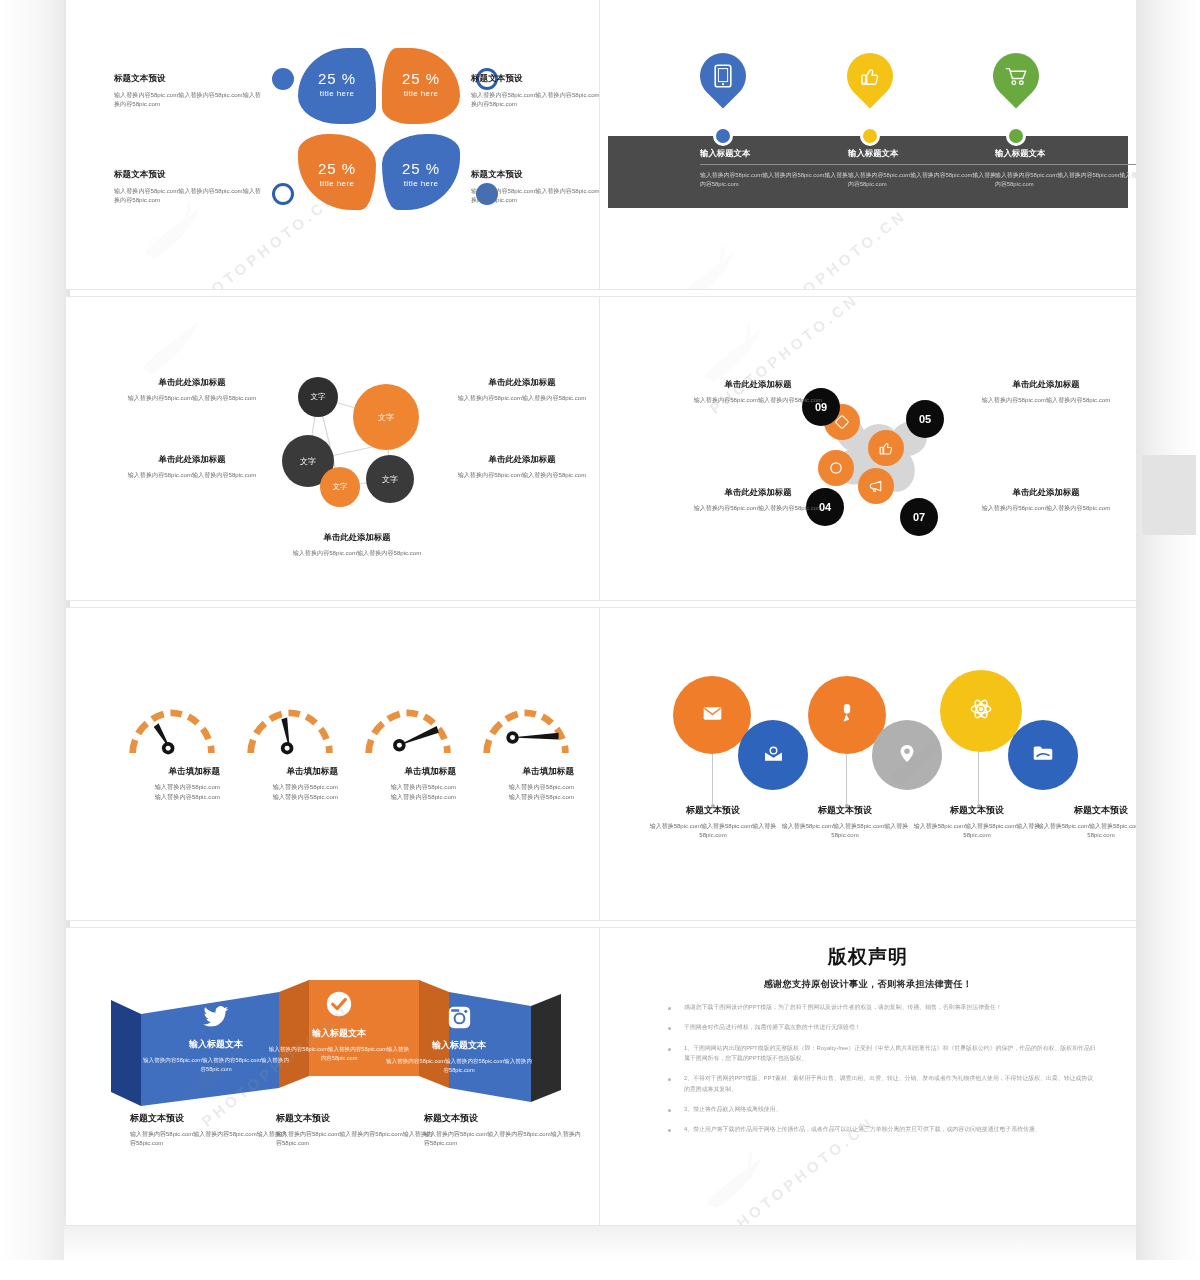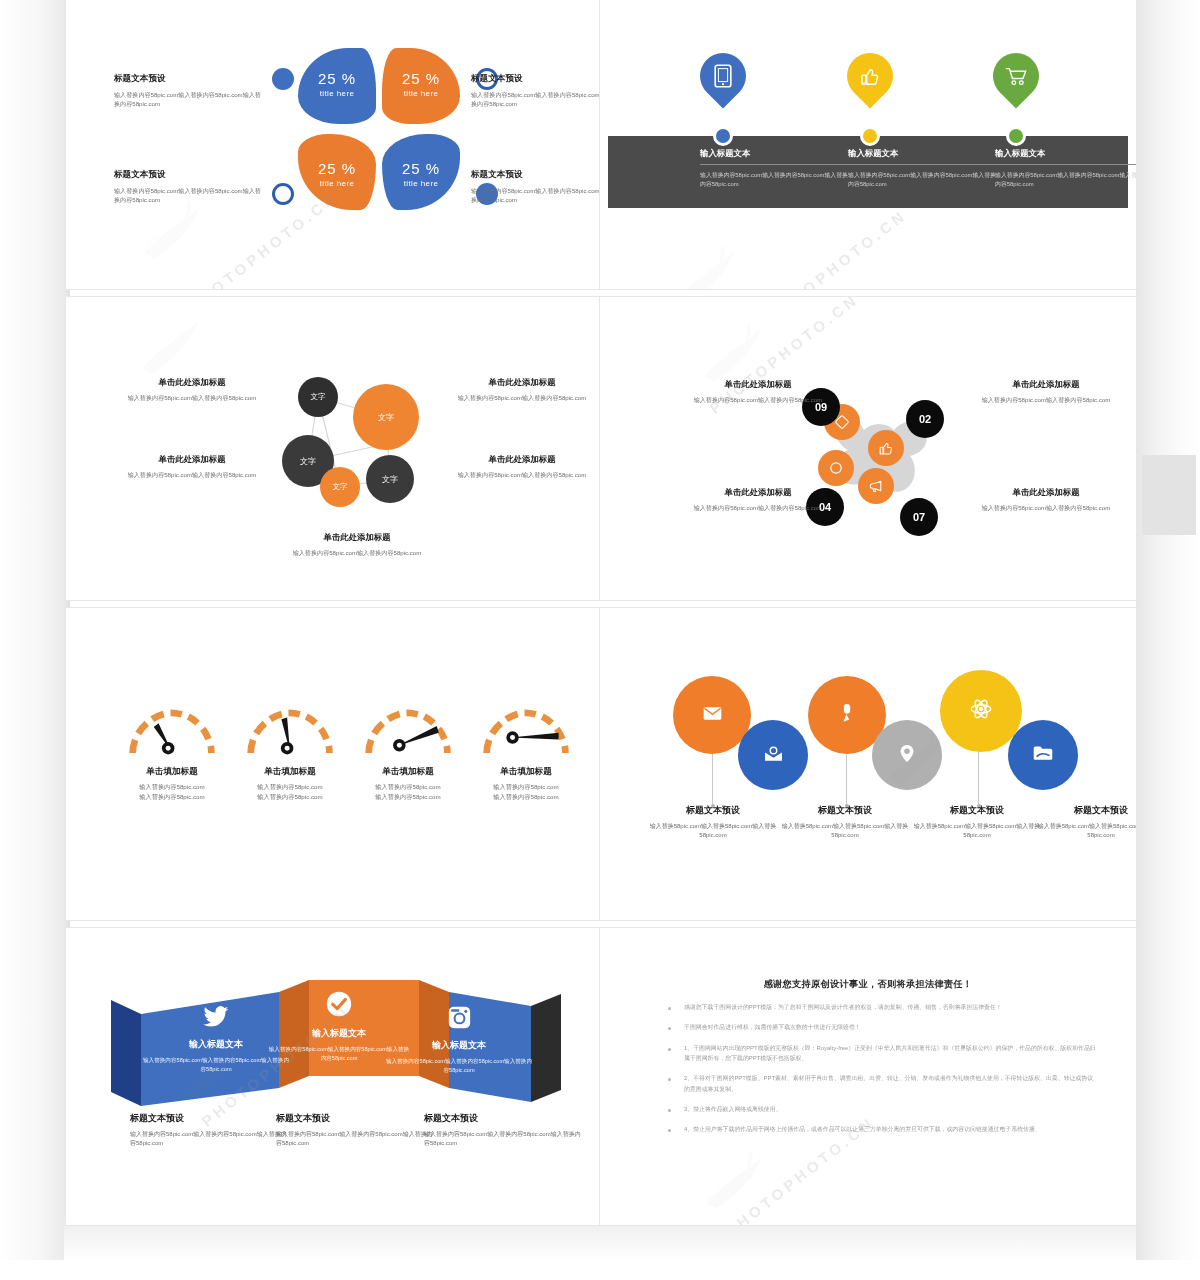--- a/index.html
+++ b/index.html
@@ -118,21 +118,21 @@
            display:flex;align-items:center;justify-content:center;font-size:11px;font-weight:700;}
   .s4 .ic{position:absolute;width:36px;height:36px;border-radius:50%;background:#ef8431;
           display:flex;align-items:center;justify-content:center;}
   .s4 .blk{position:absolute;width:152px;text-align:center;}
   .s4 .blk .t-title{font-size:8.4px;margin-bottom:5px;}
   .s4 .blk .t-body{font-size:6.1px;}
   .s4 .b1{left:82px;top:82px;} .s4 .b2{left:370px;top:82px;}
   .s4 .b3{left:82px;top:190px;} .s4 .b4{left:370px;top:190px;}
 
   
-  .s5 .g{position:absolute;width:96px;text-align:center;}
+  .s5 .g{position:absolute;width:96px;text-align:right;}
   .s5 .g .t-title{font-size:8.6px;margin-top:4px;margin-bottom:4px;}
   .s5 .g .t-body{font-size:6.2px;}
   .s5 .g1{left:58px;top:90px;} .s5 .g2{left:176px;top:90px;}
   .s5 .g3{left:294px;top:90px;} .s5 .g4{left:412px;top:90px;}
 
   
   .s6 .bal{position:absolute;border-radius:50%;display:flex;align-items:center;justify-content:center;}
   .s6 .stem{position:absolute;width:1px;background:#c9c9c9;}
   .s6 .stem::after{content:"";position:absolute;left:-1.5px;bottom:-2px;width:4px;height:4px;border-radius:50%;background:#b4b4b4;}
   .s6 .blk{position:absolute;width:130px;text-align:center;}
@@ -362,21 +362,21 @@
           <svg width="16" height="16" viewBox="0 0 20 20">
               <circle cx="10" cy="10" r="6.5" fill="none" stroke="#fff" stroke-width="1.5"></circle>
             </svg>
         </div>
         <div class="ic" style="left:48px;top:76px;">
           <svg width="16" height="16" viewBox="0 0 20 20">
               <path d="M3 8.5v3.6l3 .6 1.4 4.3h2L8.3 13 16 16V4L8.3 7H6Z" fill="none" stroke="#fff" stroke-width="1.3" stroke-linejoin="round"></path>
             </svg>
         </div>
         <div class="num" style="left:-8px;top:-4px;">09</div>
-        <div class="num" style="left:96px;top:8px;">02</div>
+        <div class="num" style="left:96px;top:8px;">05</div>
         <div class="num" style="left:-4px;top:96px;">04</div>
         <div class="num" style="left:90px;top:106px;">07</div>
       </div>
 
       <div class="blk b1">
         <div class="t-title">单击此处添加标题</div>
         <div class="t-body">输入替换内容58pic.com输入替换内容58pic.com</div>
       </div>
       <div class="blk b2">
         <div class="t-title">单击此处添加标题</div>
@@ -624,20 +624,21 @@
       <div class="wm" style="left:98px;top:92px;">
         <svg class="wm-bird" viewBox="0 0 100 100">
           <path d="M12 78 C30 58 48 48 70 30 C62 52 44 70 22 84 Z" fill="#8e8e8e"></path>
           <path d="M58 22 C62 30 60 38 54 44 C56 34 56 28 58 22 Z" fill="#8e8e8e"></path>
         </svg>
       </div>
       <div class="wm wm-txt" style="left:118px;top:130px;">PHOTOPHOTO.CN</div>
     </div>
 
     <div class="slide col-r row-4 s8">
+      <div class="ct">版权声明</div>
       <div class="cs">感谢您支持原创设计事业，否则将承担法律责任！</div>
       <ul>
         <li>感谢您下载千图网设计的PPT模版，为了您和千图网以及设计作者的权益，请勿复制、传播、销售，否则将承担法律责任！</li>
         <li>千图网会对作品进行维权，如需传播下载次数的十倍进行无限赔偿！</li>
         <li>1、千图网网站内出现的PPT模版的完整版权（即：Royalty-free）正受到《中华人民共和国著作法》和《世界版权公约》的保护，作品的所有权、版权和作品归属千图网所有，您下载的PPT模版不包括版权。</li>
         <li>2、不得对千图网的PPT模版、PPT素材、素材用于再出售、调查出租、出资、转让、分销、发布或者作为礼物供他人使用，不得转让版权、出卖、转让或协议的意图或将其复制。</li>
         <li>3、禁止将作品嵌入网络或离线使用。</li>
         <li>4、禁止用户将下载的作品用于网络上传播作品，或者作品可以以让第三方单独分离的并且可供下载，或内容访问链接通过电子系统传播。</li>
       </ul>
       <div class="wm" style="left:88px;top:200px;">

